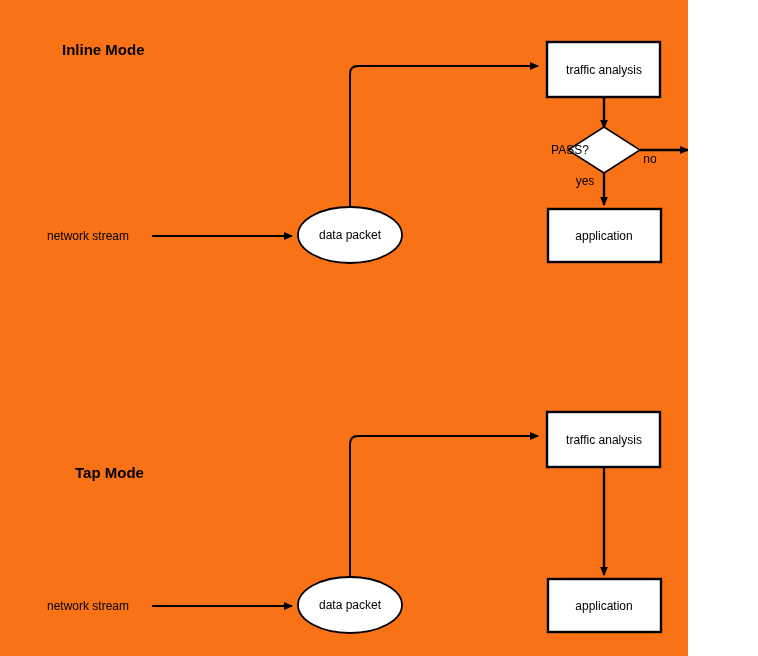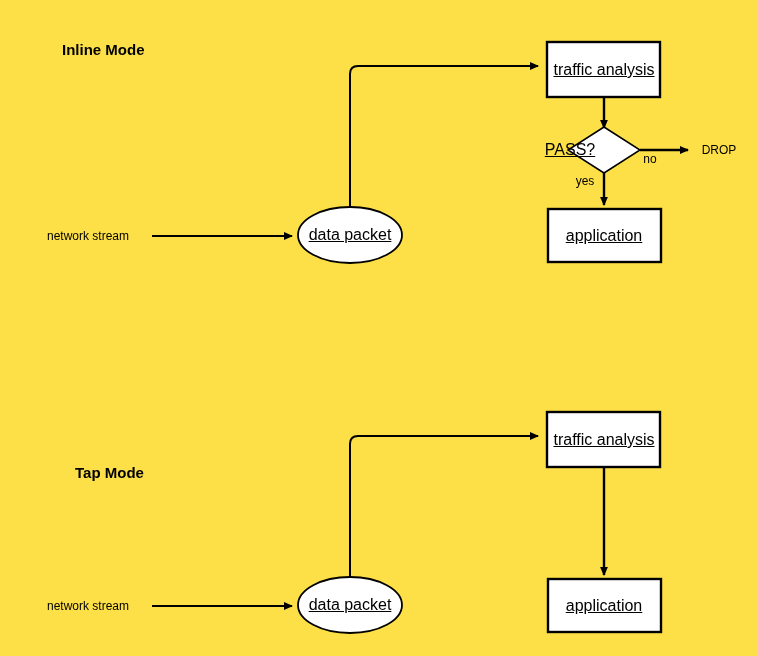--- a/index.html
+++ b/index.html
@@ -2,48 +2,47 @@
 <html><head>
 <meta charset="utf-8">
 <style>
   html, body {
     margin: 0;
     padding: 0;
     background: #ffffff;
   }
   #canvas {
     position: relative;
-    width: 758px;
+    width: 688px;
     height: 656px;
-    background: #fde047;
+    background: #f97316;
     font-family: "Liberation Sans", sans-serif;
     overflow: hidden;
   }
   svg.diagram-layer {
     position: absolute;
     left: 0;
     top: 0;
     width: 758px;
     height: 656px;
   }
   .section-title {
     position: absolute;
     font-size: 15px;
     font-weight: bold;
     color: #000000;
     white-space: nowrap;
   }
   .node-label {
     position: absolute;
-    font-size: 16px;
+    font-size: 12px;
     color: #000000;
     white-space: nowrap;
     text-align: center;
     transform: translate(-50%, -50%);
-    text-decoration: underline;
   }
   .edge-label {
     position: absolute;
     font-size: 12px;
     color: #000000;
     white-space: nowrap;
     transform: translate(-50%, -50%);
   }
   .free-label {
     position: absolute;

